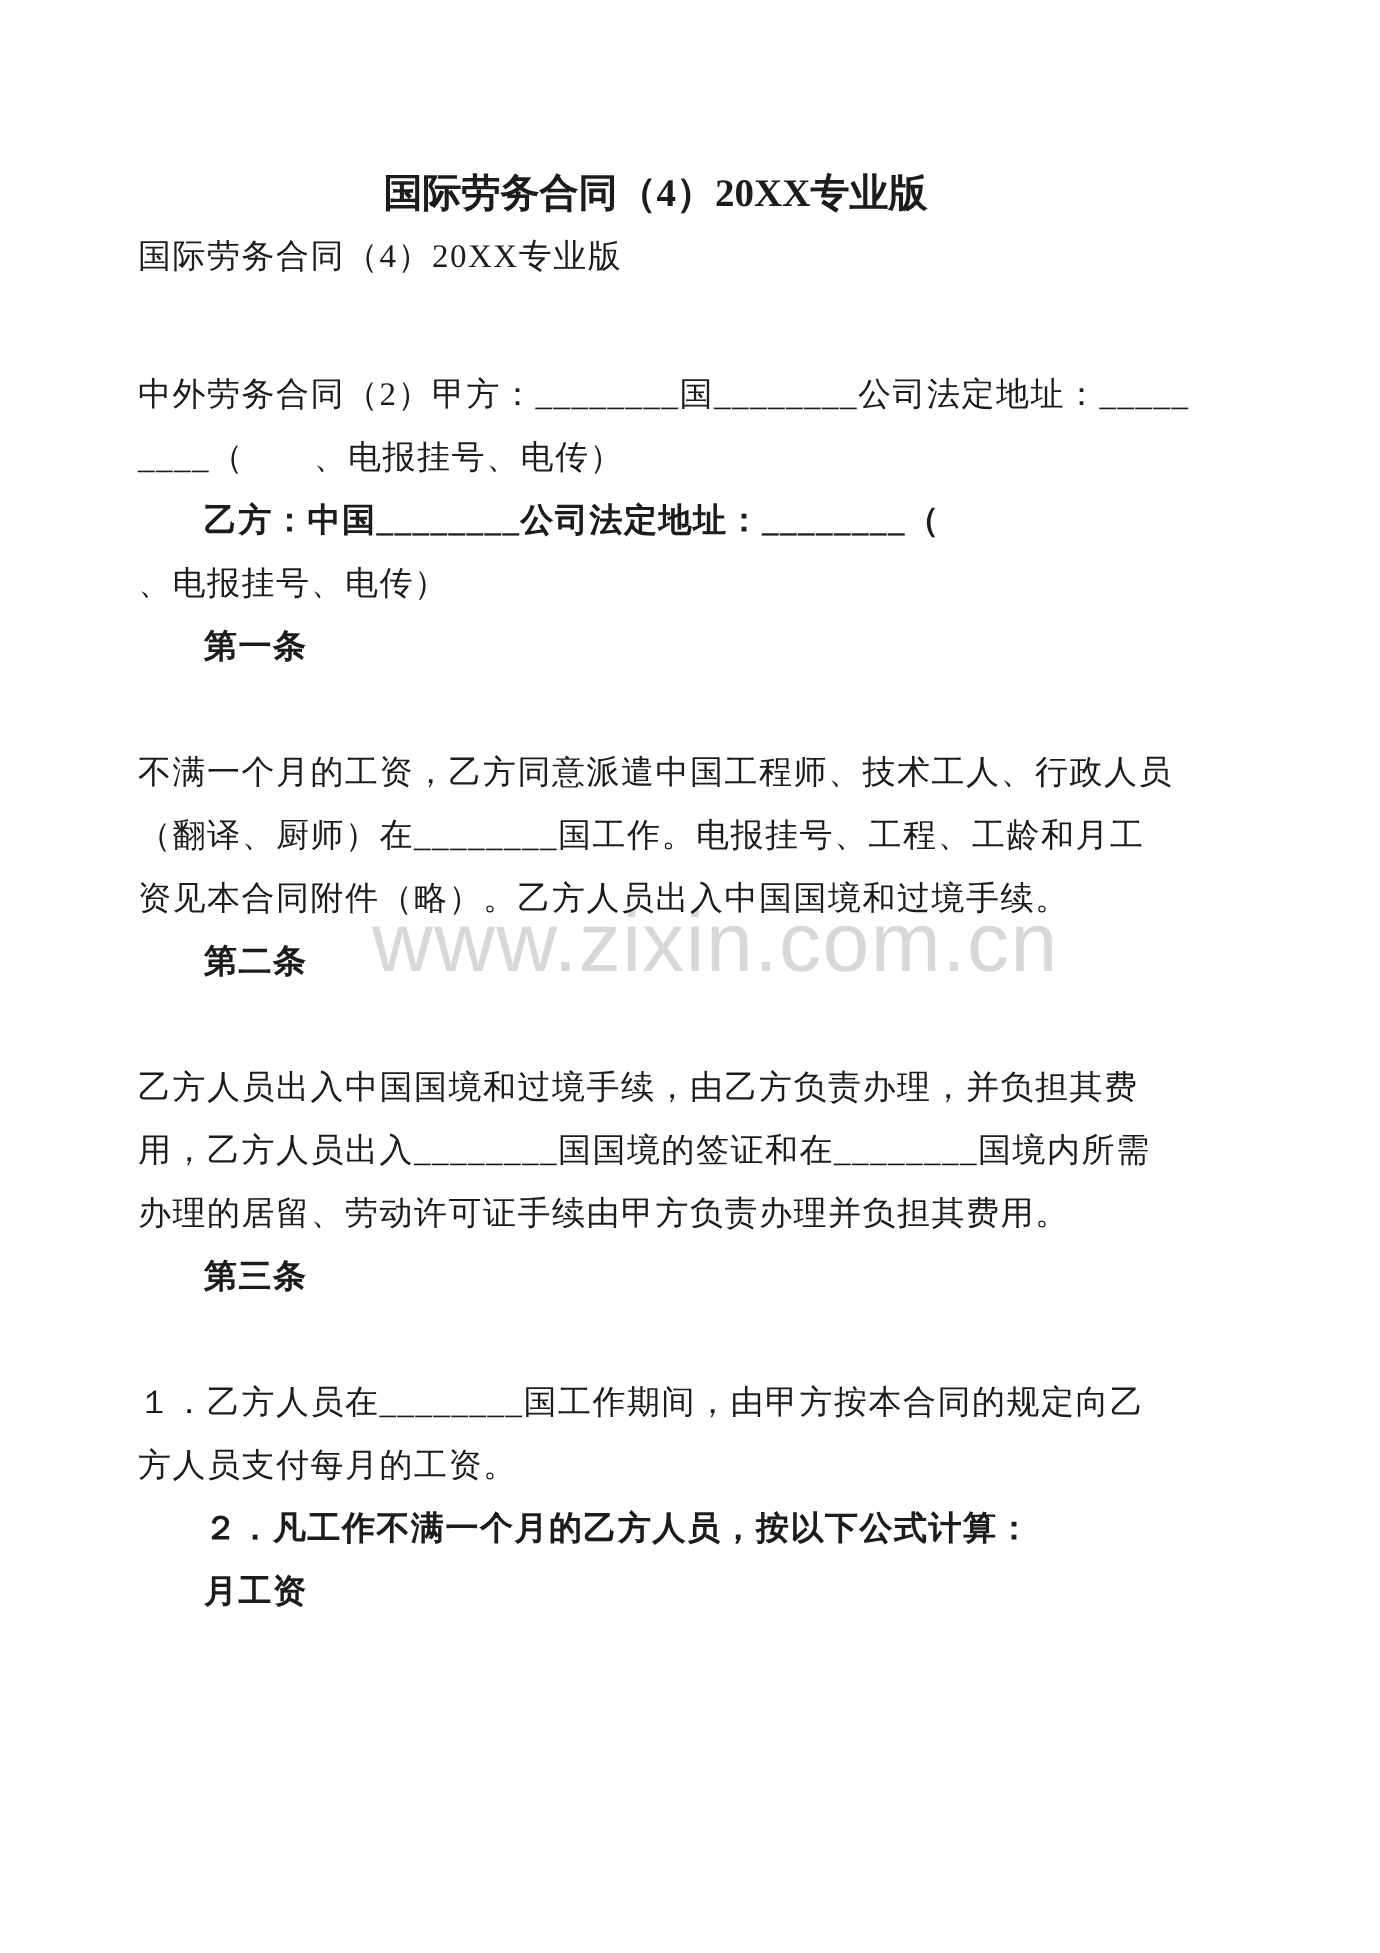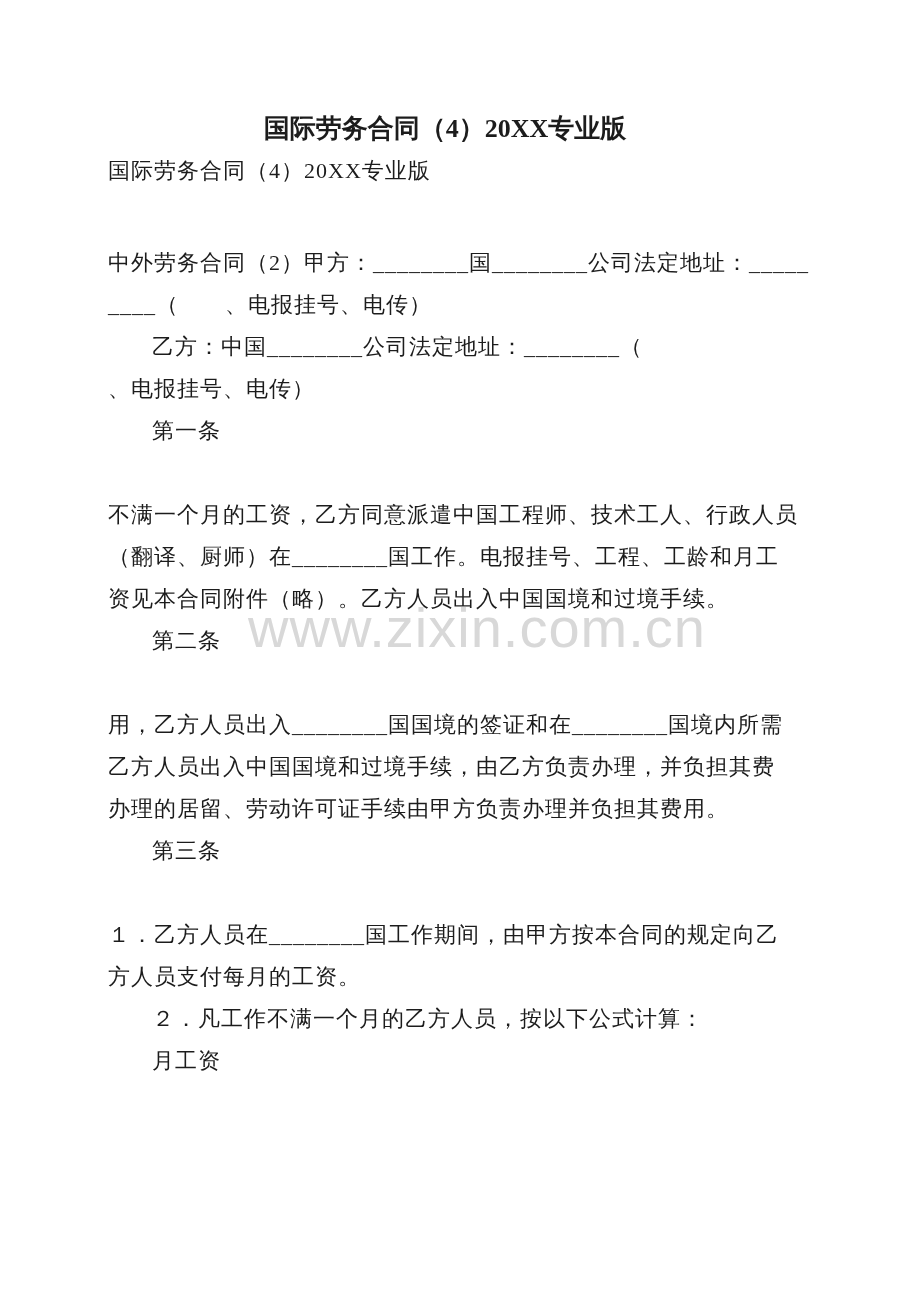--- a/index.html
+++ b/index.html
@@ -24,21 +24,20 @@
     line-height: 1;
     color: #d8d8d8;
     letter-spacing: 1px;
     z-index: 0;
     user-select: none;
   }
   .content {
     position: relative;
     z-index: 1;
     padding: 108px 87px 0 92px;
-    margin-left: 16px;
   }
   .title {
     font-size: 26px;
     font-weight: bold;
     line-height: 42px;
     height: 42px;
     margin: 0 -87px 0 -138px;
     text-align: center;
     white-space: pre;
   }
@@ -47,20 +46,21 @@
     line-height: 42px;
     height: 42px;
     white-space: pre;
     letter-spacing: 1px;
   }
   .subtitle {
     margin-bottom: 8px;
   }
   .indent {
     padding-left: 44px;
+    font-weight: bold;
   }
 </style>
 </head>
 <body>
 
 <div class="watermark">www.zixin.com.cn</div>
 
 <div class="content">
   <div class="title">国际劳务合同（4）20XX专业版</div>
   <div class="line subtitle">国际劳务合同（4）20XX专业版</div>
@@ -70,22 +70,22 @@
   <div class="line">____（　　、电报挂号、电传）</div>
   <div class="line indent">乙方：中国________公司法定地址：________（</div>
   <div class="line">、电报挂号、电传）</div>
   <div class="line indent">第一条</div>
   <div class="line"></div>
   <div class="line">不满一个月的工资，乙方同意派遣中国工程师、技术工人、行政人员</div>
   <div class="line">（翻译、厨师）在________国工作。电报挂号、工程、工龄和月工</div>
   <div class="line">资见本合同附件（略）。乙方人员出入中国国境和过境手续。</div>
   <div class="line indent">第二条</div>
   <div class="line"></div>
+  <div class="line">乙方人员出入中国国境和过境手续，由乙方负责办理，并负担其费</div>
   <div class="line">用，乙方人员出入________国国境的签证和在________国境内所需</div>
-  <div class="line">乙方人员出入中国国境和过境手续，由乙方负责办理，并负担其费</div>
   <div class="line">办理的居留、劳动许可证手续由甲方负责办理并负担其费用。</div>
   <div class="line indent">第三条</div>
   <div class="line"></div>
   <div class="line">１．乙方人员在________国工作期间，由甲方按本合同的规定向乙</div>
   <div class="line">方人员支付每月的工资。</div>
   <div class="line indent">２．凡工作不满一个月的乙方人员，按以下公式计算：</div>
   <div class="line indent">月工资</div>
   <div class="line"></div>
 </div>
 

